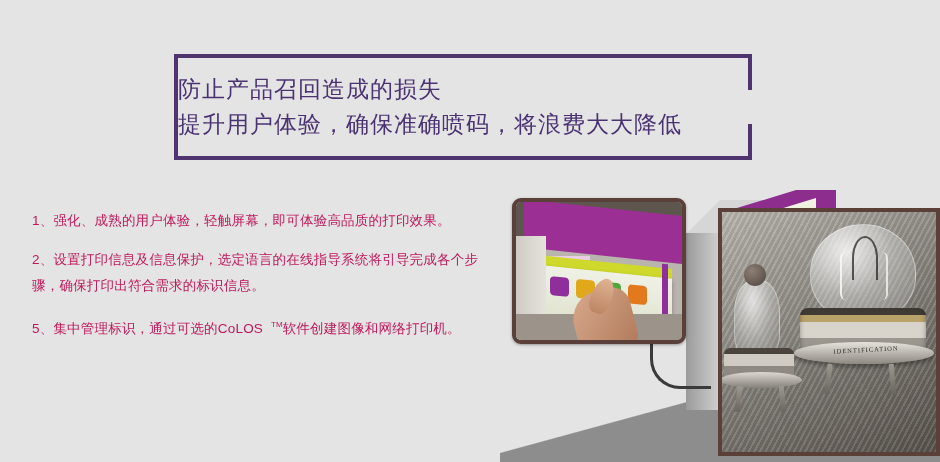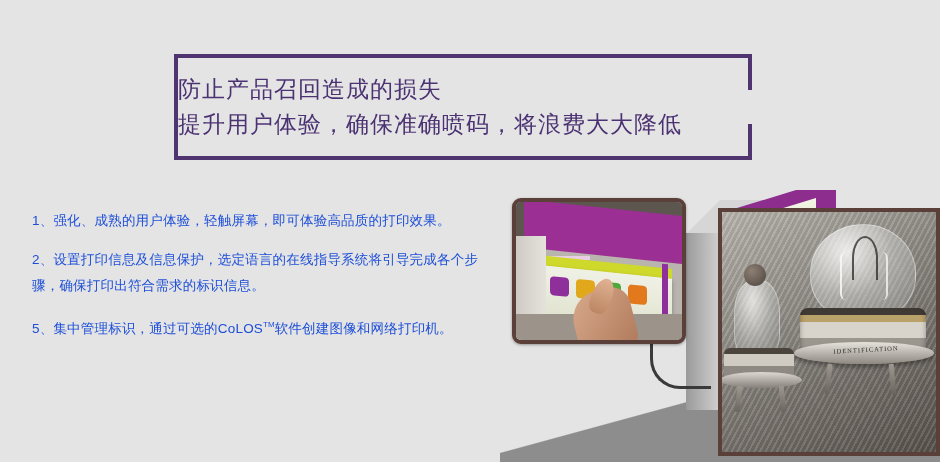--- a/index.html
+++ b/index.html
@@ -58,31 +58,32 @@
   .headline-line.line2 { font-size: 23px; }
 
   
   .feature-list {
     position: absolute;
     left: 32px;
     top: 208px;
     width: 470px;
   }
   .feature-item {
-    color: #1d4ed8;
+    color: #be185d;
     font-size: 13.5px;
     line-height: 26px;
     margin-bottom: 13px;
     letter-spacing: 0.2px;
   }
   .feature-item:last-child { margin-bottom: 0; }
   .tm {
     font-size: 8px;
     vertical-align: super;
     letter-spacing: 0;
+    margin-left: 8px;
   }
 
   
   .media-area {
     position: absolute;
     left: 500px;
     top: 190px;
     width: 440px;
     height: 272px;
     overflow: hidden;

